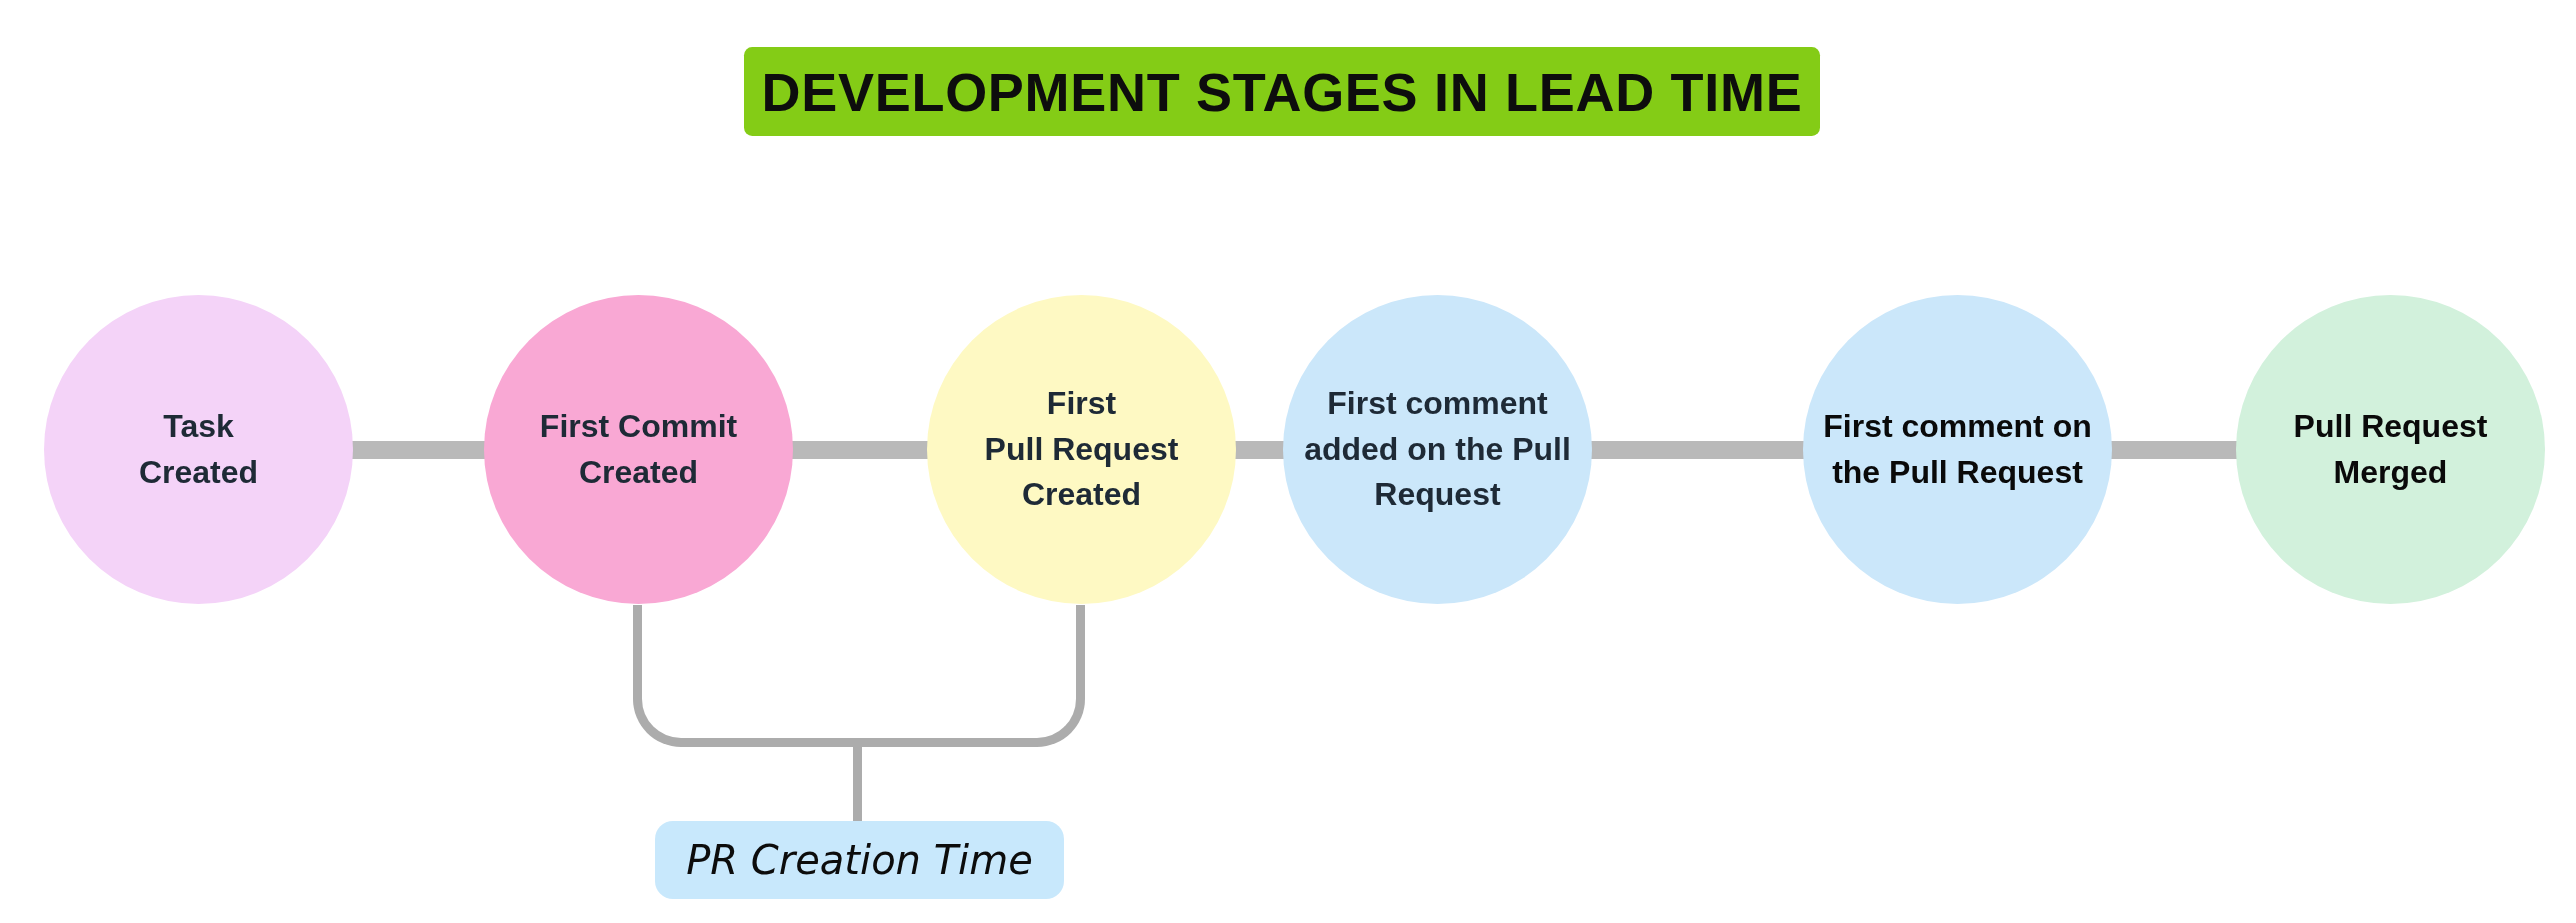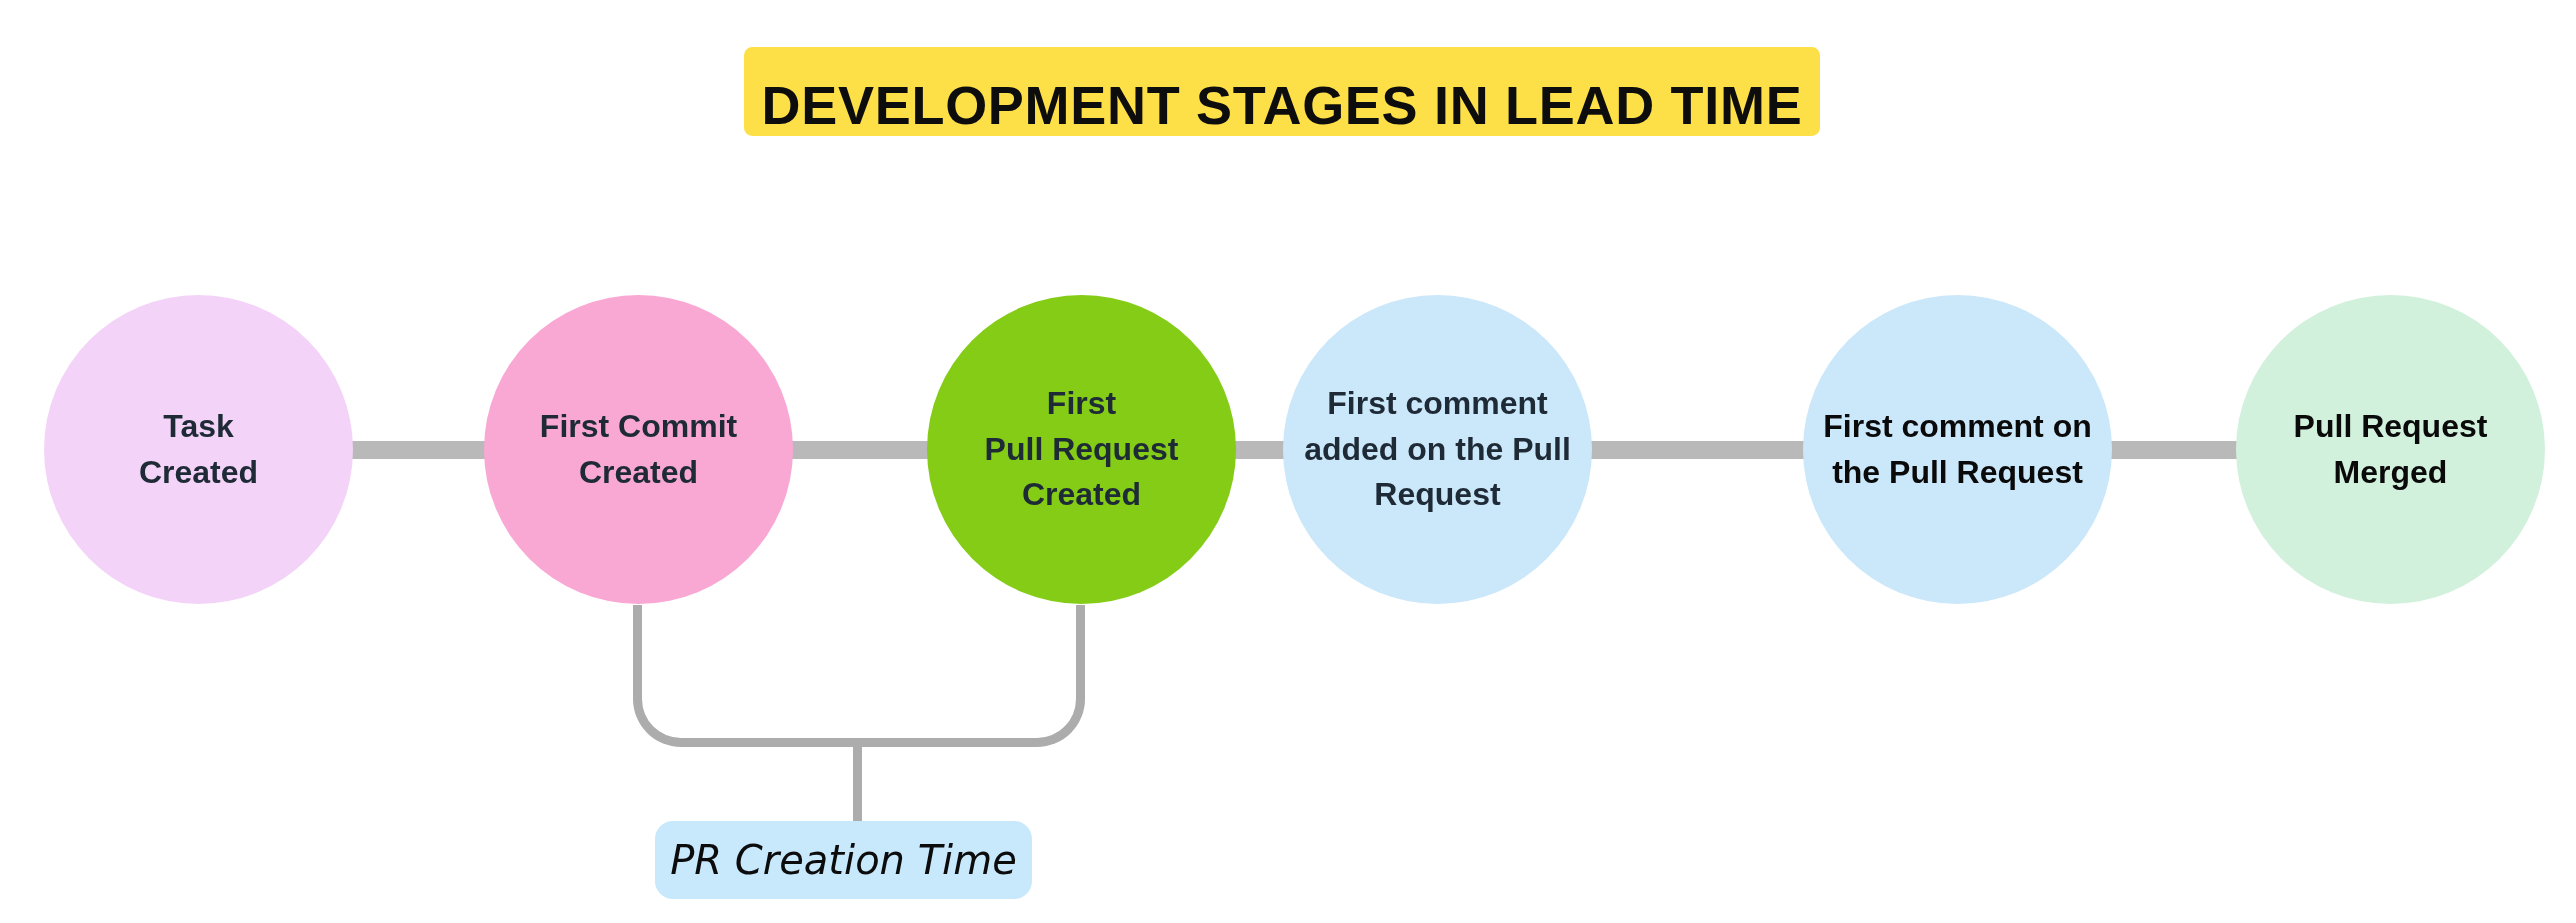--- a/index.html
+++ b/index.html
@@ -79,57 +79,57 @@
   .stage-pos-1 { left: 484px; }
   .stage-pos-2 { left: 927px; }
   .stage-pos-3 { left: 1283px; }
   .stage-pos-4 { left: 1803px; }
   .stage-pos-5 { left: 2236px; }
 
   
   .pr-time-badge {
     position: absolute;
     left: 655px; top: 821px;
-    width: 377px; height: 78px;
+    width: 409px; height: 78px;
     background: #c8e8fc;
     border-radius: 18px;
     display: flex; align-items: center; justify-content: center;
     z-index: 2;
   }
   .pr-time-badge .pr-time-text {
     font-family: "DejaVu Sans", sans-serif;
     font-style: italic;
     font-size: 40px;
     color: #0c0c0c;
     white-space: nowrap;
   }
 </style>
 </head>
 <body>
 
 <div id="stage-canvas">
 
-  <div class="title-banner" style="background: #fde047; align-items: flex-end;">
+  <div class="title-banner" style="background: #84cc16;">
     <span class="title-text" style="color: rgb(13, 13, 13);">DEVELOPMENT STAGES IN LEAD TIME</span>
   </div>
 
   <div class="flow-connector-line" style="background: rgb(185, 185, 185);"></div>
 
   <div class="pr-bracket" style="border-color: rgb(172, 172, 172);"></div>
   <div class="pr-bracket-stem" style="background: rgb(172, 172, 172);"></div>
 
   <div class="stage-circle stage-pos-0" style="background: rgb(244, 211, 248); color: rgb(30, 42, 54);">
     <span class="stage-circle-label">Task
 Created</span>
   </div>
   <div class="stage-circle stage-pos-1" style="background: #f9a8d4; color: rgb(30, 42, 54);">
     <span class="stage-circle-label">First Commit
 Created</span>
   </div>
-  <div class="stage-circle stage-pos-2" style="background: #84cc16; color: rgb(30, 42, 54);">
+  <div class="stage-circle stage-pos-2" style="background: #fef9c3; color: rgb(30, 42, 54);">
     <span class="stage-circle-label">First
 Pull Request
 Created</span>
   </div>
   <div class="stage-circle stage-pos-3" style="background: rgb(203, 231, 250); color: rgb(30, 42, 54);">
     <span class="stage-circle-label">First comment
 added on the Pull
 Request</span>
   </div>
   <div class="stage-circle stage-pos-4" style="background: rgb(203, 231, 250); color: rgb(10, 10, 10);">

